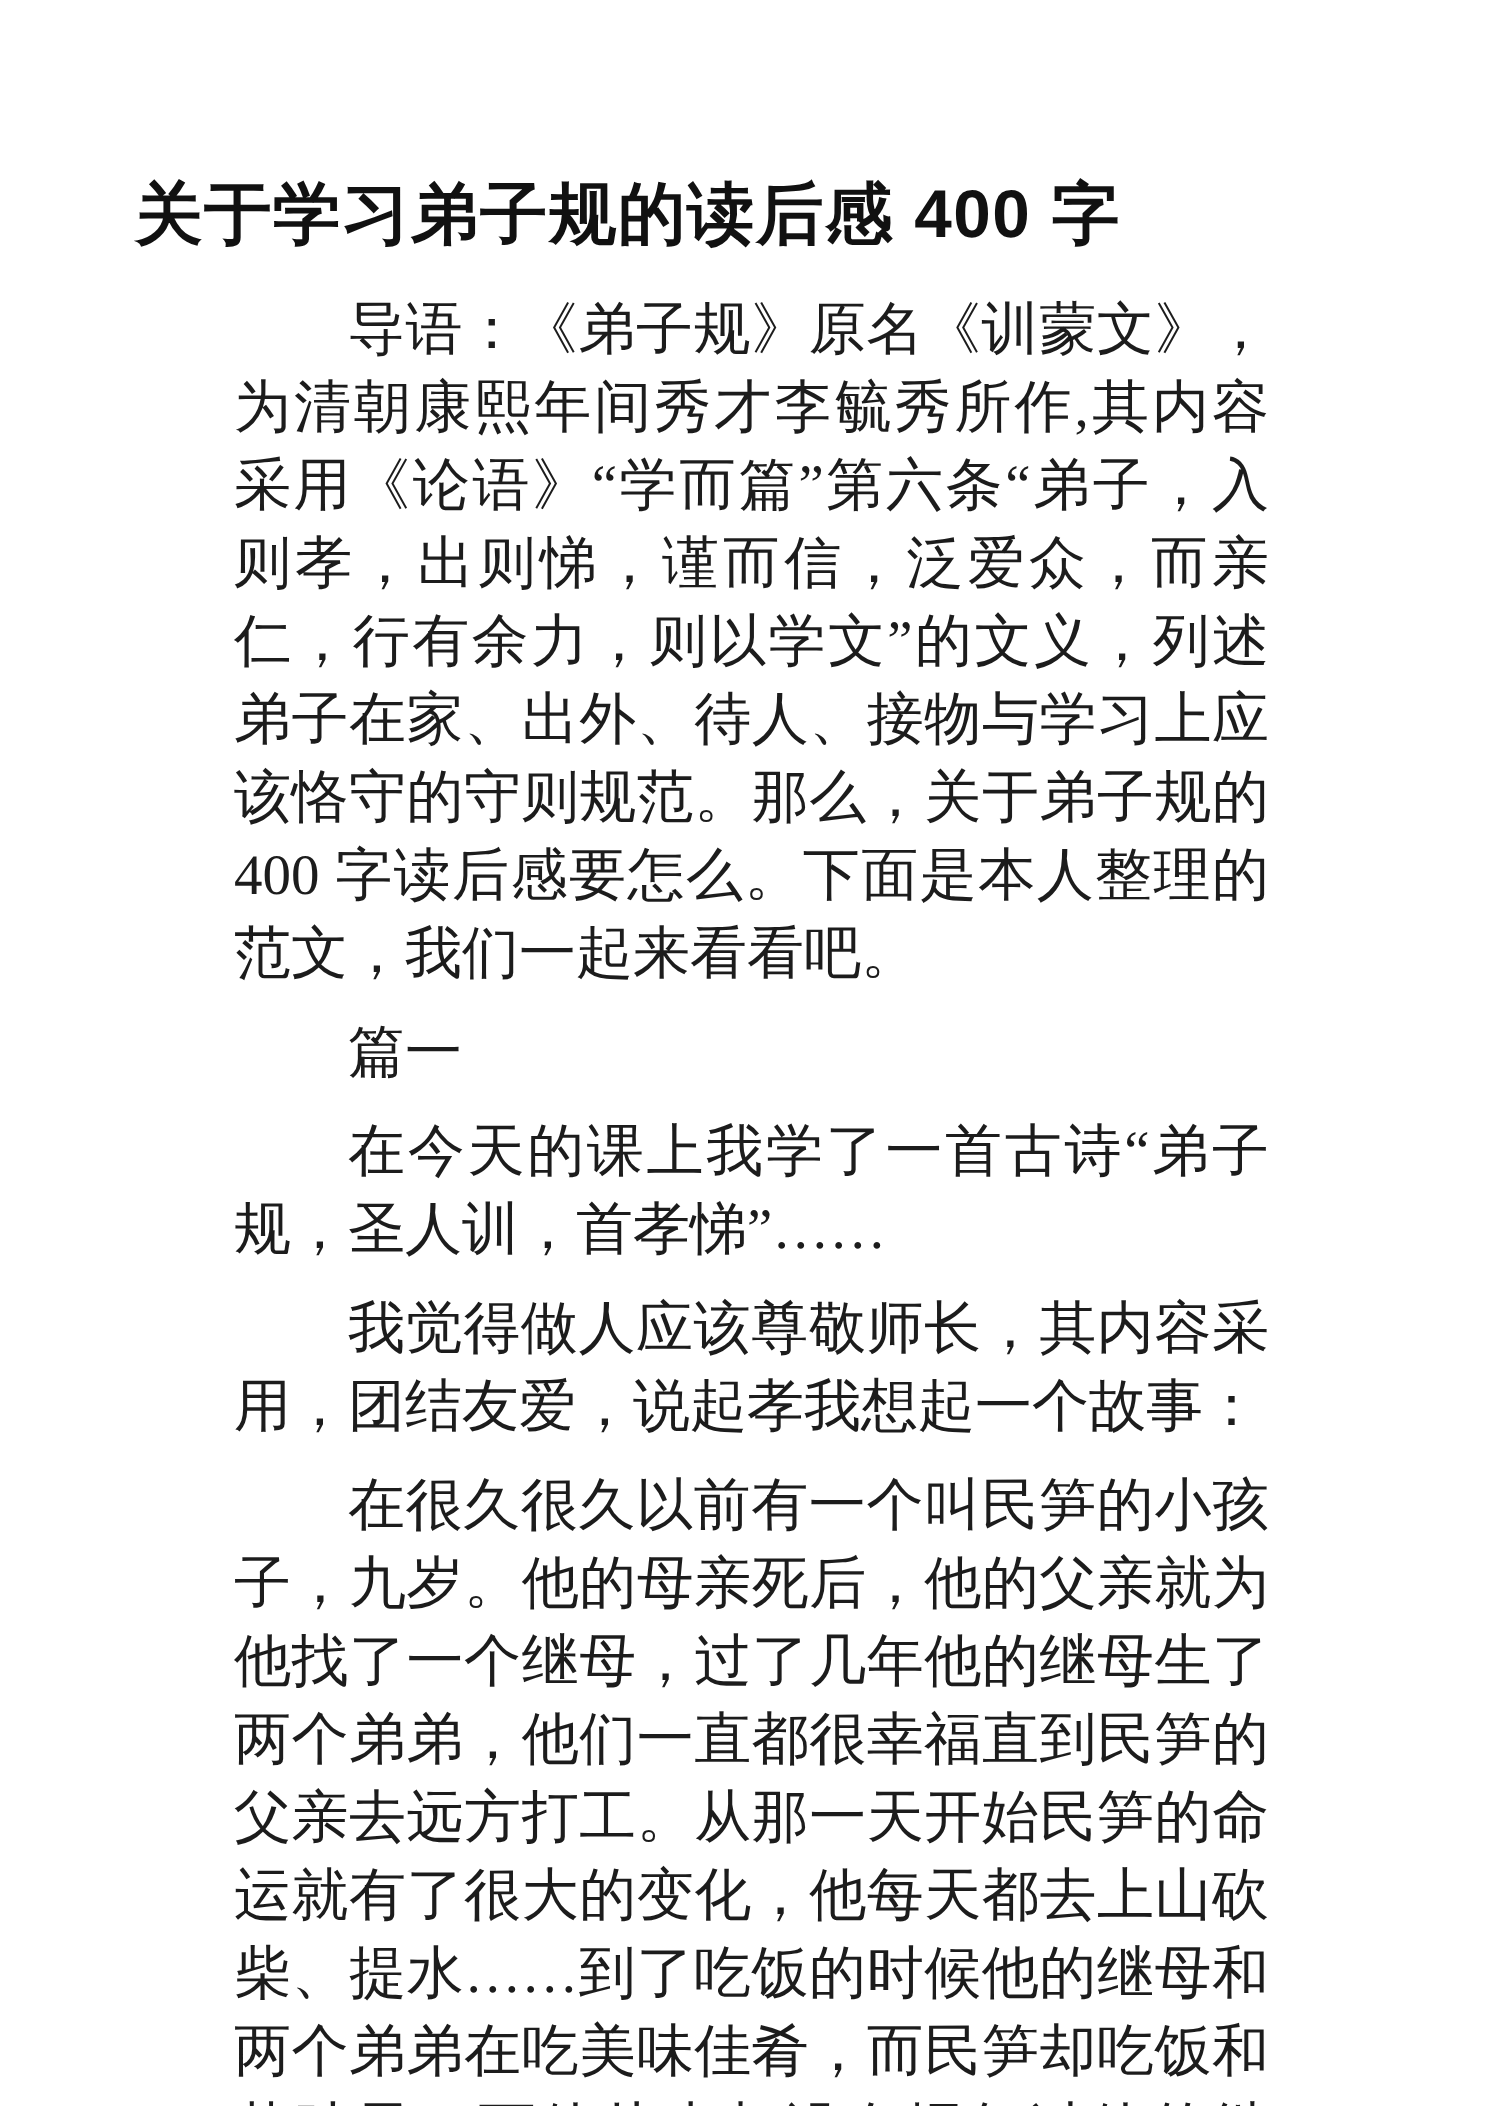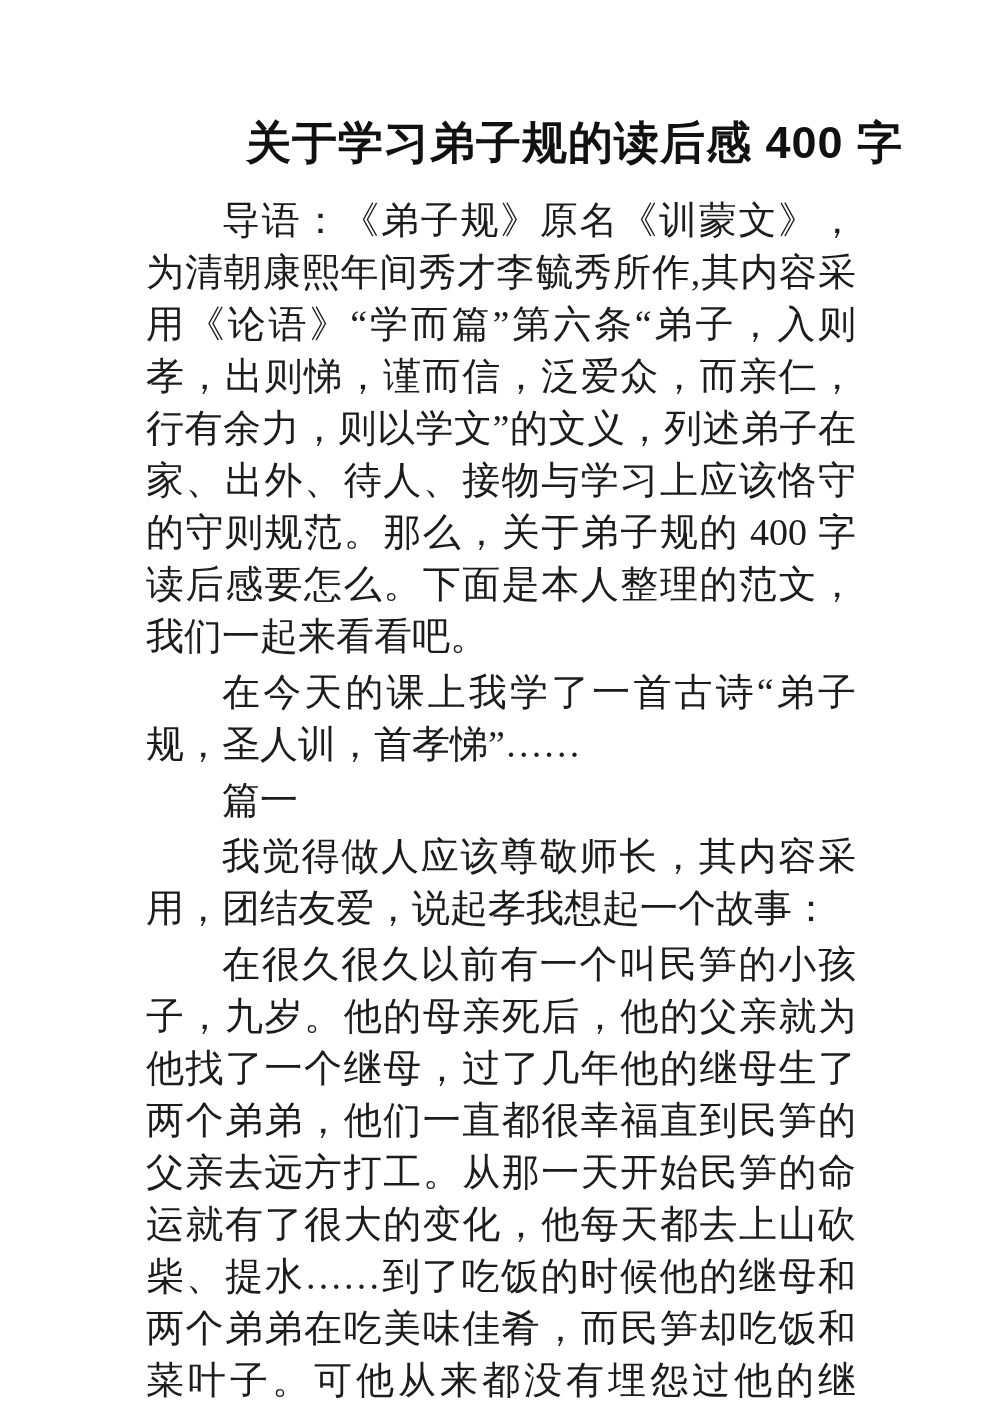--- a/index.html
+++ b/index.html
@@ -13,52 +13,52 @@
     height: 1404px;
     margin: 0 auto;
     background: #ffffff;
     color: #1c1c1c;
     overflow: hidden;
     box-sizing: border-box;
   }
   .doc-title {
     margin: 0;
     padding: 108px 90px 0 90px;
-    text-align: right;
+    text-align: left;
     font-family: "Liberation Sans", "DejaVu Sans", sans-serif;
     font-weight: 700;
     font-size: 45px;
     line-height: 1.55;
     letter-spacing: 1px;
     color: #111111;
   }
   .doc-body {
     margin: 16px 133px 0 142px;
     font-family: "Liberation Serif", "DejaVu Serif", serif;
     font-size: 38px;
     line-height: 52px;
     text-align: justify;
     color: #1c1c1c;
   }
   .doc-body p {
-    margin: 4px;
+    margin: 14px;
     padding: 0;
     text-indent: 2em;
   }
 </style>
 </head>
 <body>
 
 <div class="page">
   <h1 class="doc-title">关于学习弟子规的读后感 400 字</h1>
 
   <div class="doc-body">
     <p>导语：《弟子规》原名《训蒙文》，为清朝康熙年间秀才李毓秀所作,其内容采用《论语》“学而篇”第六条“弟子，入则孝，出则悌，谨而信，泛爱众，而亲仁，行有余力，则以学文”的文义，列述弟子在家、出外、待人、接物与学习上应该恪守的守则规范。那么，关于弟子规的 400 字读后感要怎么。下面是本人整理的范文，我们一起来看看吧。</p>
 
+    <p>篇一</p>
+
     <p>在今天的课上我学了一首古诗“弟子规，圣人训，首孝悌”……</p>
-
-    <p>篇一</p>
 
     <p>我觉得做人应该尊敬师长，其内容采用，团结友爱，说起孝我想起一个故事：</p>
 
     <p>在很久很久以前有一个叫民笋的小孩子，九岁。他的母亲死后，他的父亲就为他找了一个继母，过了几年他的继母生了两个弟弟，他们一直都很幸福直到民笋的父亲去远方打工。从那一天开始民笋的命运就有了很大的变化，他每天都去上山砍柴、提水……到了吃饭的时候他的继母和两个弟弟在吃美味佳肴，而民笋却吃饭和菜叶子。可他从来都没有埋怨过他的继母。到了冬天，民笋的父亲回来了，他们一家到山上旅游，在过一个转弯的时候民笋冻僵了没能拉住马车，</p>
   </div>
 </div>
 
 </body></html>

